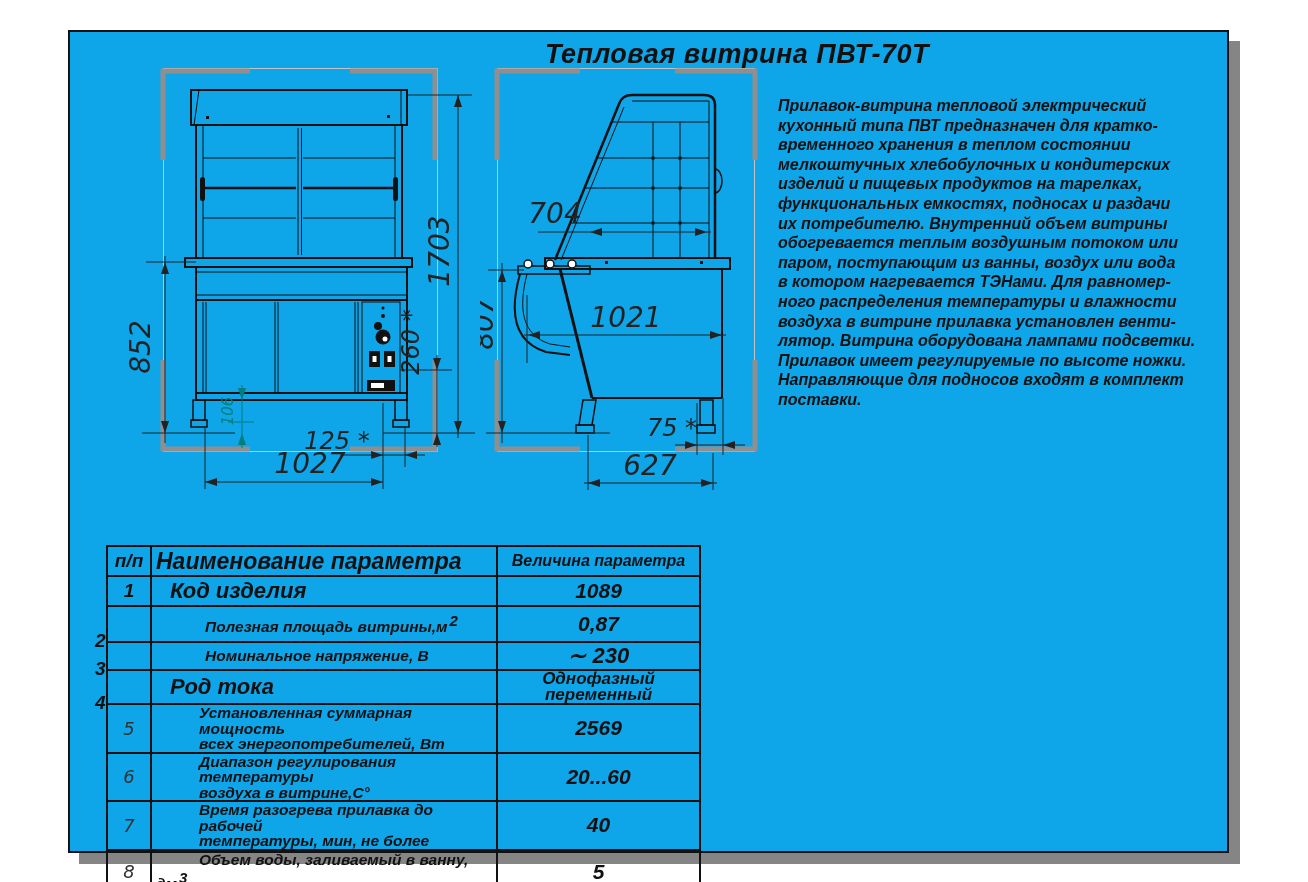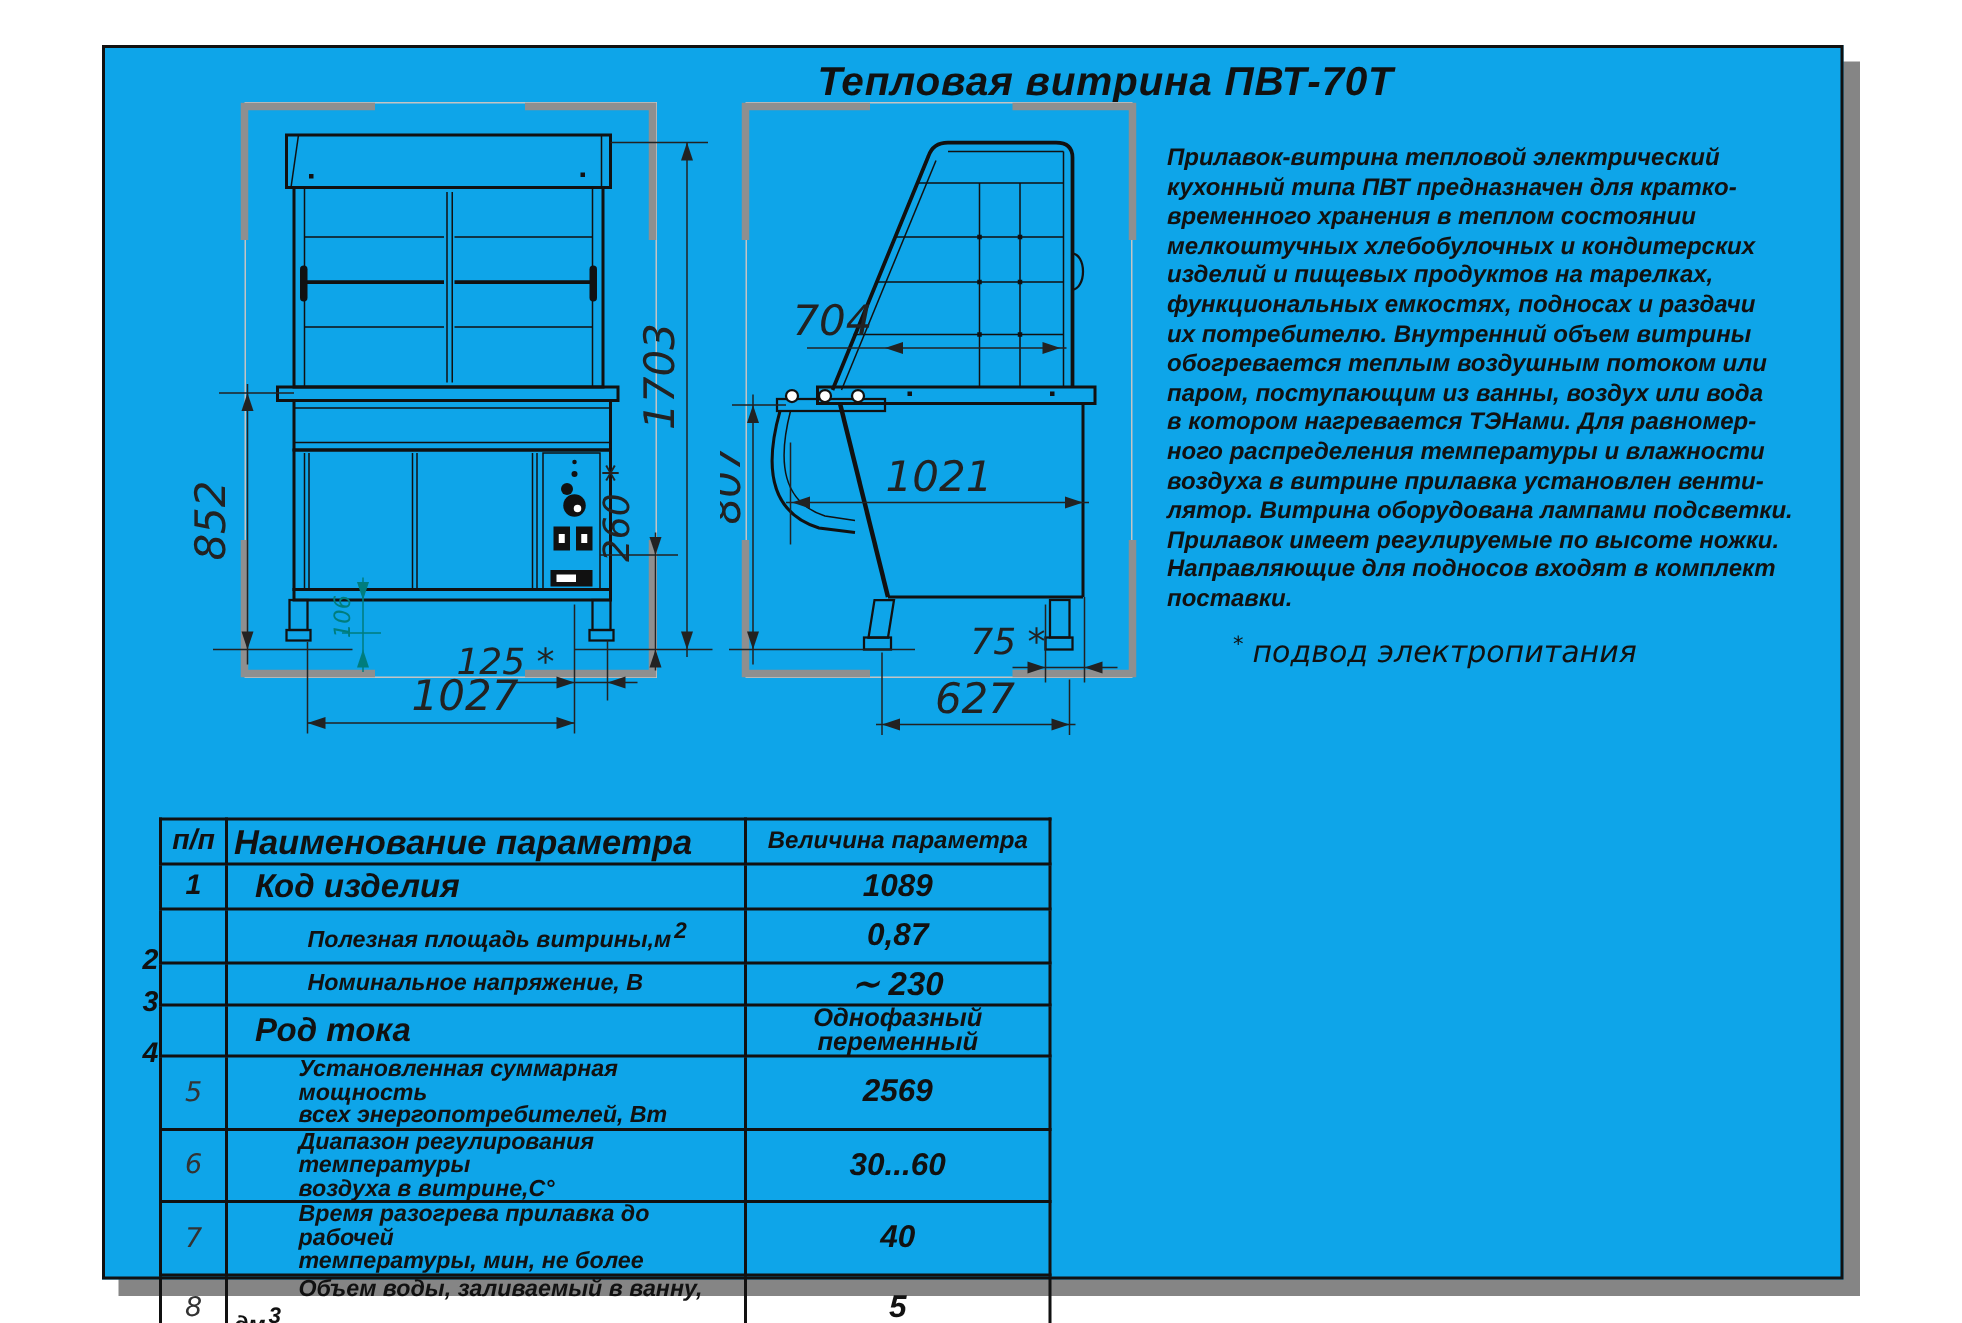--- a/index.html
+++ b/index.html
@@ -250,23 +250,20 @@
 обогревается теплым воздушным потоком или
 паром, поступающим из ванны, воздух или вода
 в котором нагревается ТЭНами. Для равномер-
 ного распределения температуры и влажности
 воздуха в витрине прилавка установлен венти-
 лятор. Витрина оборудована лампами подсветки.
 Прилавок имеет регулируемые по высоте ножки.
 Направляющие для подносов входят в комплект
 поставки.</div>
 
-  <div class="abs footnote">
-    <sup>*</sup><span>подвод электропитания</span>
-  </div>
 
   <table class="abs spec">
     <tbody>
         <tr style="height:30px">
       <td class="c-num hp">п/п</td>
       <td class="c-name hn">Наименование параметра</td>
       <td class="c-val hv">Величина параметра</td>
     </tr>
     <tr style="height:30px">
       <td class="c-num"><span class="num-b">1</span></td>
@@ -308,21 +305,21 @@
 всех энергопотребителей, Вт</span>
           </td>
       <td class="c-val val">2569</td>
     </tr>
     <tr style="height:32px">
       <td class="c-num"><span class="num-light">6</span></td>
       <td class="c-name ctr">
             <span class="name-sm pre">Диапазон регулирования температуры
 воздуха в витрине,С°</span>
           </td>
-      <td class="c-val val">30...60</td>
+      <td class="c-val val">20...60</td>
     </tr>
     <tr style="height:29px">
       <td class="c-num"><span class="num-light">7</span></td>
       <td class="c-name">
             <span class="name-sm pre">Время разогрева прилавка до рабочей
 температуры, мин, не более</span>
           </td>
       <td class="c-val val">40</td>
     </tr>
     <tr style="height:30px">

